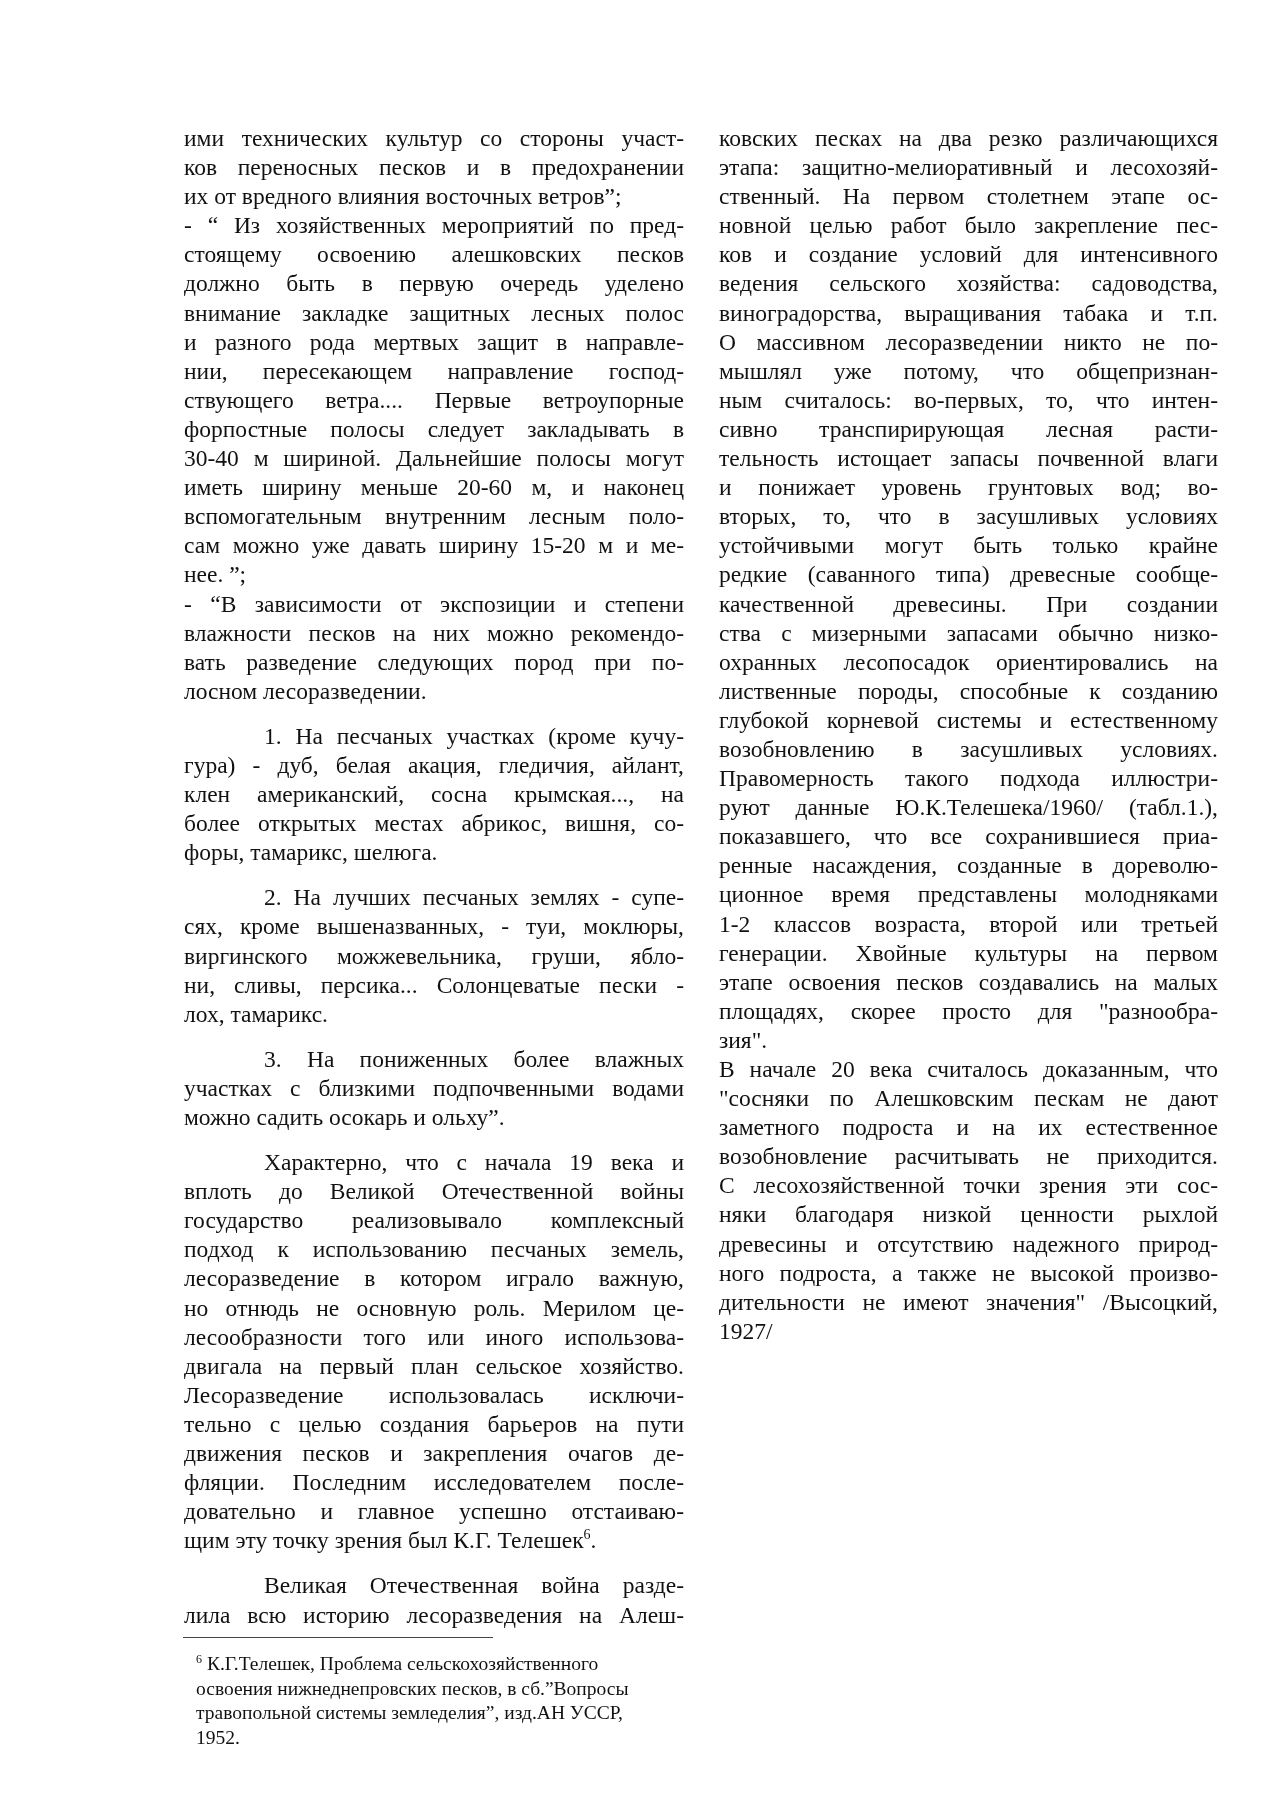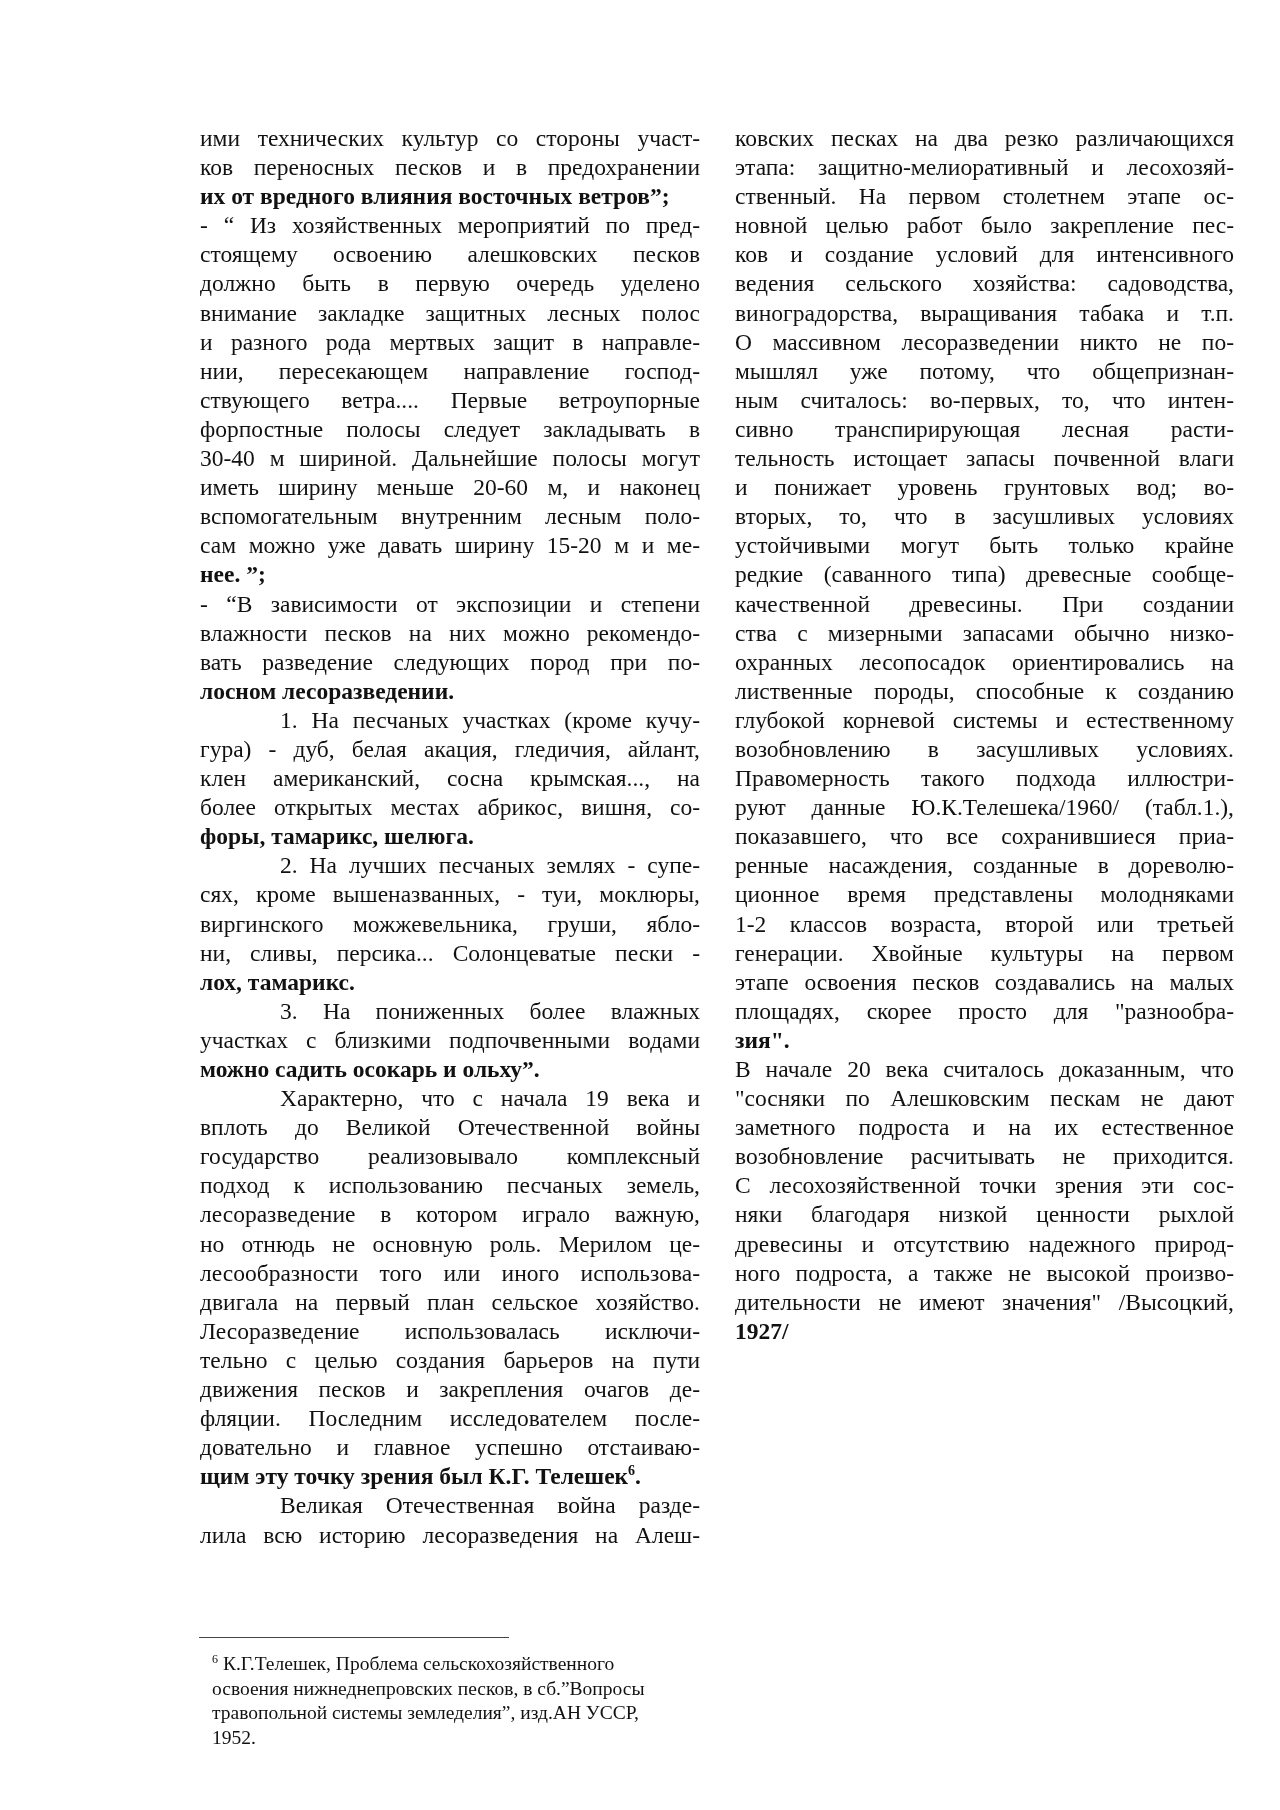--- a/index.html
+++ b/index.html
@@ -1,24 +1,24 @@
 <!DOCTYPE html>
 <html><head>
 <meta charset="utf-8">
 <style>
   html, body { margin: 0; padding: 0; background: #ffffff; }
   body { width: 1280px; height: 1810px; position: relative; overflow: hidden;
          font-family: "Liberation Serif", "DejaVu Serif", serif; color: #111; }
-  .page { position: absolute; left: 16px; top: 0; width: 1104px; height: 1810px; background: #fff; }
+  .page { position: absolute; left: 0; top: 0; width: 1104px; height: 1810px; background: #fff; }
   .col { position: absolute; top: 124px; font-size: 23.5px; line-height: 29.1px; }
   .col-left { left: 184px; width: 500px; }
   .col-right { left: 719px; width: 499px; }
   .ln { display: block; white-space: nowrap; text-align: justify; text-align-last: justify; height: 29.1px; overflow: visible; }
-  .ln.last { text-align-last: left; font-weight: bold; }
-  .ln.indent { padding-left: 80px; }
+  .ln.last { text-align-last: left; }
+  .ln.indent { padding-left: 80px; margin-top: 16px; }
   sup.fnref { font-size: 14px; vertical-align: 9px; line-height: 0; }
   .fn-rule { position: absolute; left: 183px; top: 1637px; width: 310px; height: 0; border-top: 1.5px solid #444; }
   .footnote { position: absolute; left: 184px; top: 1652px; width: 460px; font-size: 19.5px; line-height: 24.5px; margin-left: 12px; }
   .footnote .fl { display: block; white-space: nowrap; }
   .footnote sup { font-size: 12px; vertical-align: 7px; line-height: 0; }
 </style>
 </head>
 <body>
 
 <div class="page">

